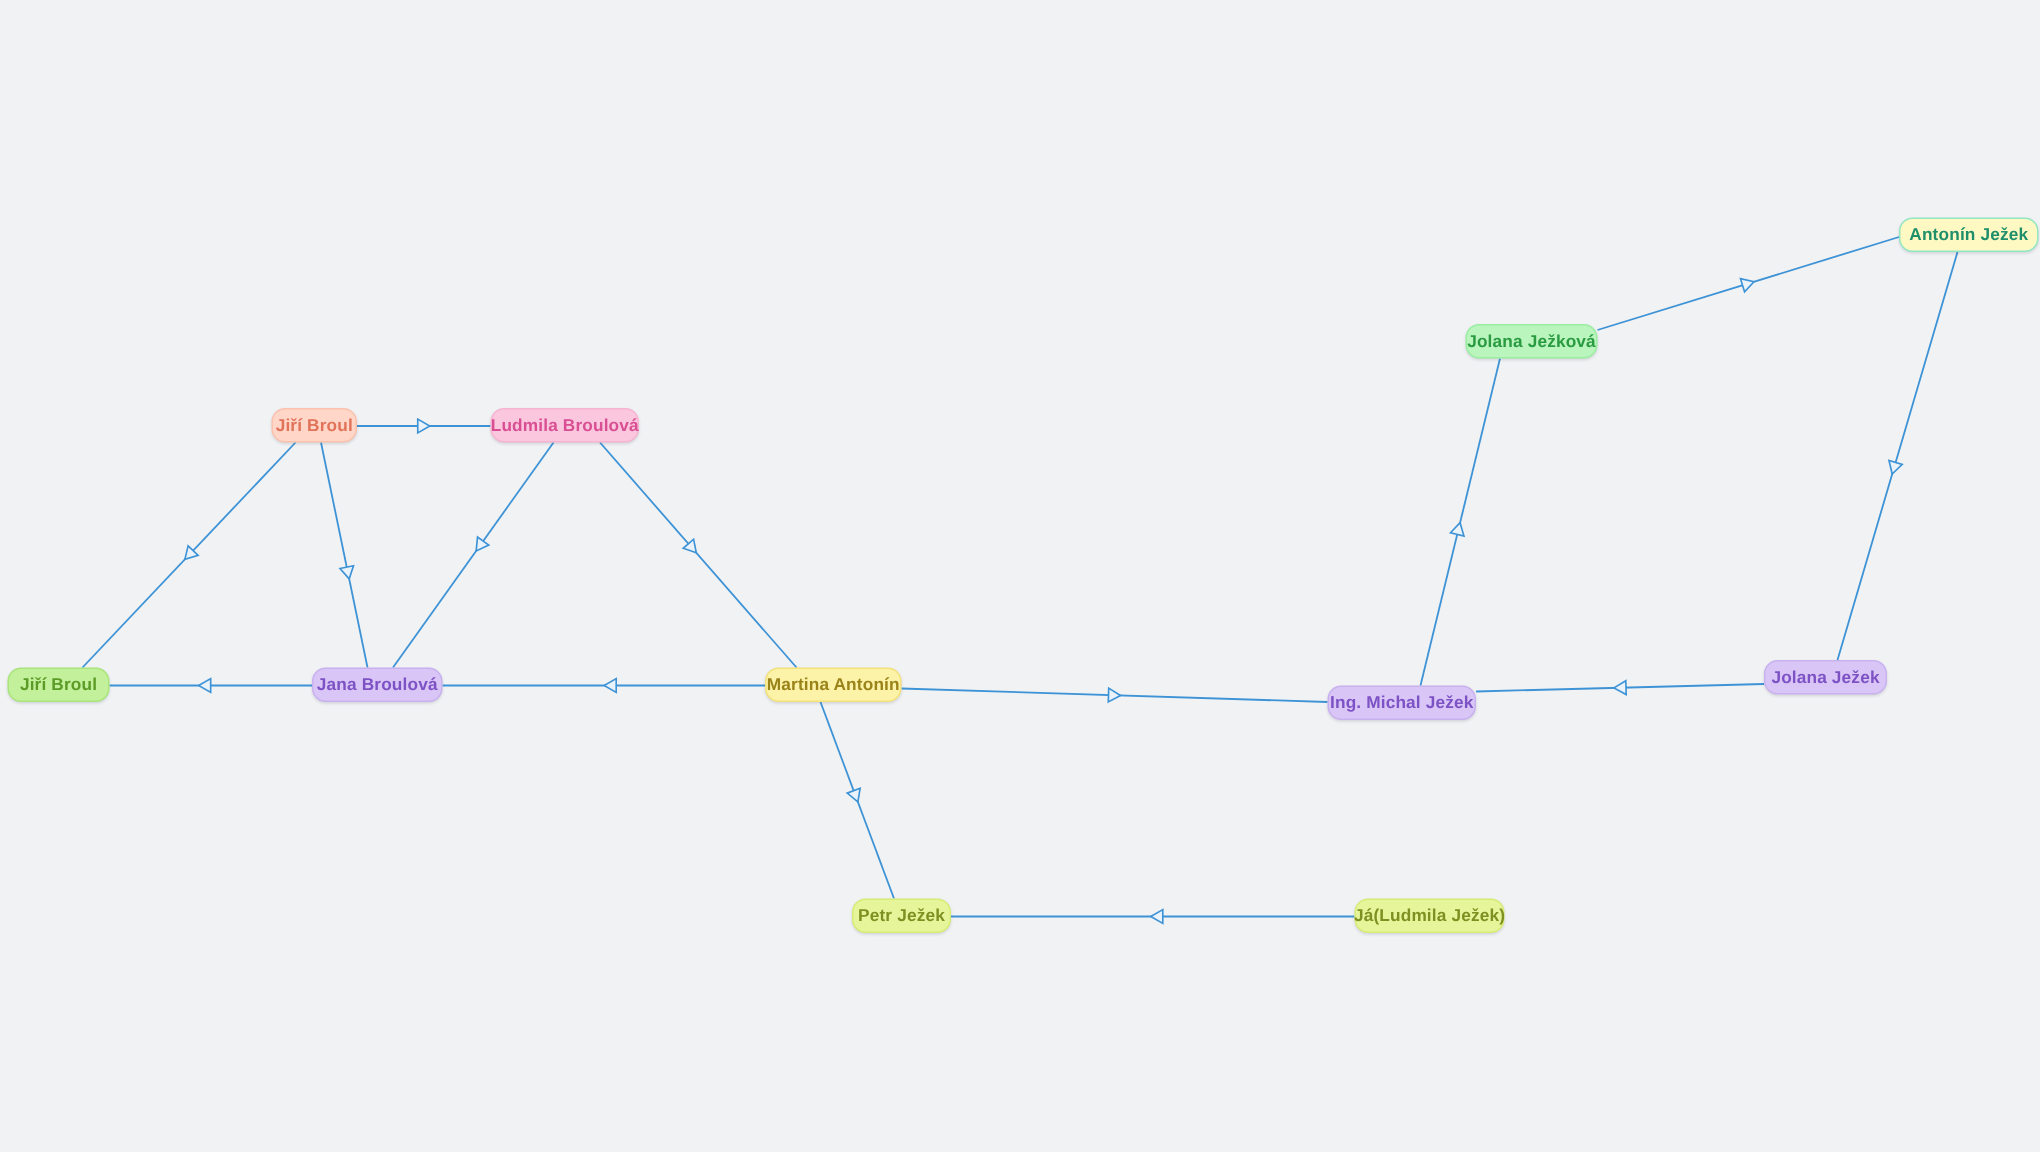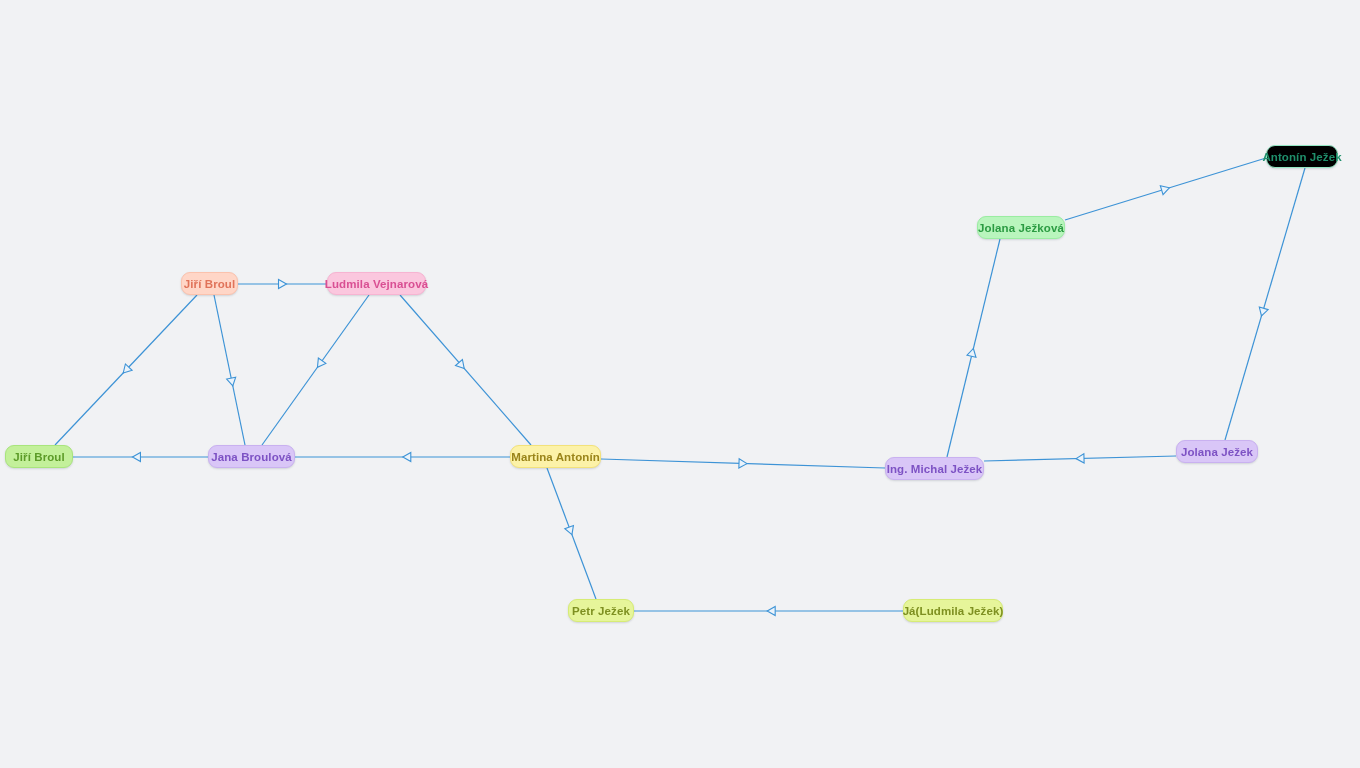--- a/index.html
+++ b/index.html
@@ -118,21 +118,21 @@
     </svg>
 
   <div id="node-layer">
       <div class="node" style="left: 5px; top: 445px; width: 68px; height: 23px; background: rgb(195, 240, 154); border-color: rgb(169, 229, 124); color: rgb(92, 155, 40);">
         <span>Jiří Broul</span>
       </div>
       <div class="node" style="left: 181px; top: 272px; width: 57px; height: 23px; background: rgb(255, 214, 199); border-color: rgb(251, 194, 173); color: rgb(224, 115, 90);">
         <span>Jiří Broul</span>
       </div>
       <div class="node" style="left: 327px; top: 272px; width: 99px; height: 23px; background: rgb(251, 199, 222); border-color: rgb(247, 180, 210); color: rgb(217, 79, 147);">
-        <span>Ludmila Vejnarová</span>
+        <span>Ludmila Broulová</span>
       </div>
       <div class="node" style="left: 208px; top: 445px; width: 87px; height: 23px; background: rgb(217, 198, 247); border-color: rgb(201, 177, 240); color: rgb(125, 82, 196);">
         <span>Jana Broulová</span>
       </div>
       <div class="node" style="left: 510px; top: 445px; width: 91px; height: 23px; background: rgb(252, 242, 168); border-color: rgb(243, 226, 122); color: rgb(154, 132, 25);">
         <span>Martina Antonín</span>
       </div>
       <div class="node" style="left: 568px; top: 599px; width: 66px; height: 23px; background: rgb(230, 245, 154); border-color: rgb(215, 236, 117); color: rgb(126, 144, 33);">
         <span>Petr Ježek</span>
       </div>
@@ -141,18 +141,18 @@
       </div>
       <div class="node" style="left: 885px; top: 457px; width: 99px; height: 23px; background: rgb(217, 198, 247); border-color: rgb(201, 177, 240); color: rgb(125, 82, 196);">
         <span>Ing. Michal Ježek</span>
       </div>
       <div class="node" style="left: 1176px; top: 440px; width: 82px; height: 23px; background: rgb(217, 198, 247); border-color: rgb(201, 177, 240); color: rgb(125, 82, 196);">
         <span>Jolana Ježek</span>
       </div>
       <div class="node" style="left: 977px; top: 216px; width: 88px; height: 23px; background: rgb(185, 245, 189); border-color: rgb(154, 237, 161); color: rgb(43, 155, 66);">
         <span>Jolana Ježková</span>
       </div>
-      <div class="node" style="left: 1266px; top: 145px; width: 72px; height: 23px; background: #000000; border-color: rgb(147, 231, 195); color: rgb(31, 143, 107);">
+      <div class="node" style="left: 1266px; top: 145px; width: 93px; height: 23px; background: #fef9c3; border-color: rgb(147, 231, 195); color: rgb(31, 143, 107);">
         <span>Antonín Ježek</span>
       </div>
     </div>
 
 </div>
 
 </body></html>

